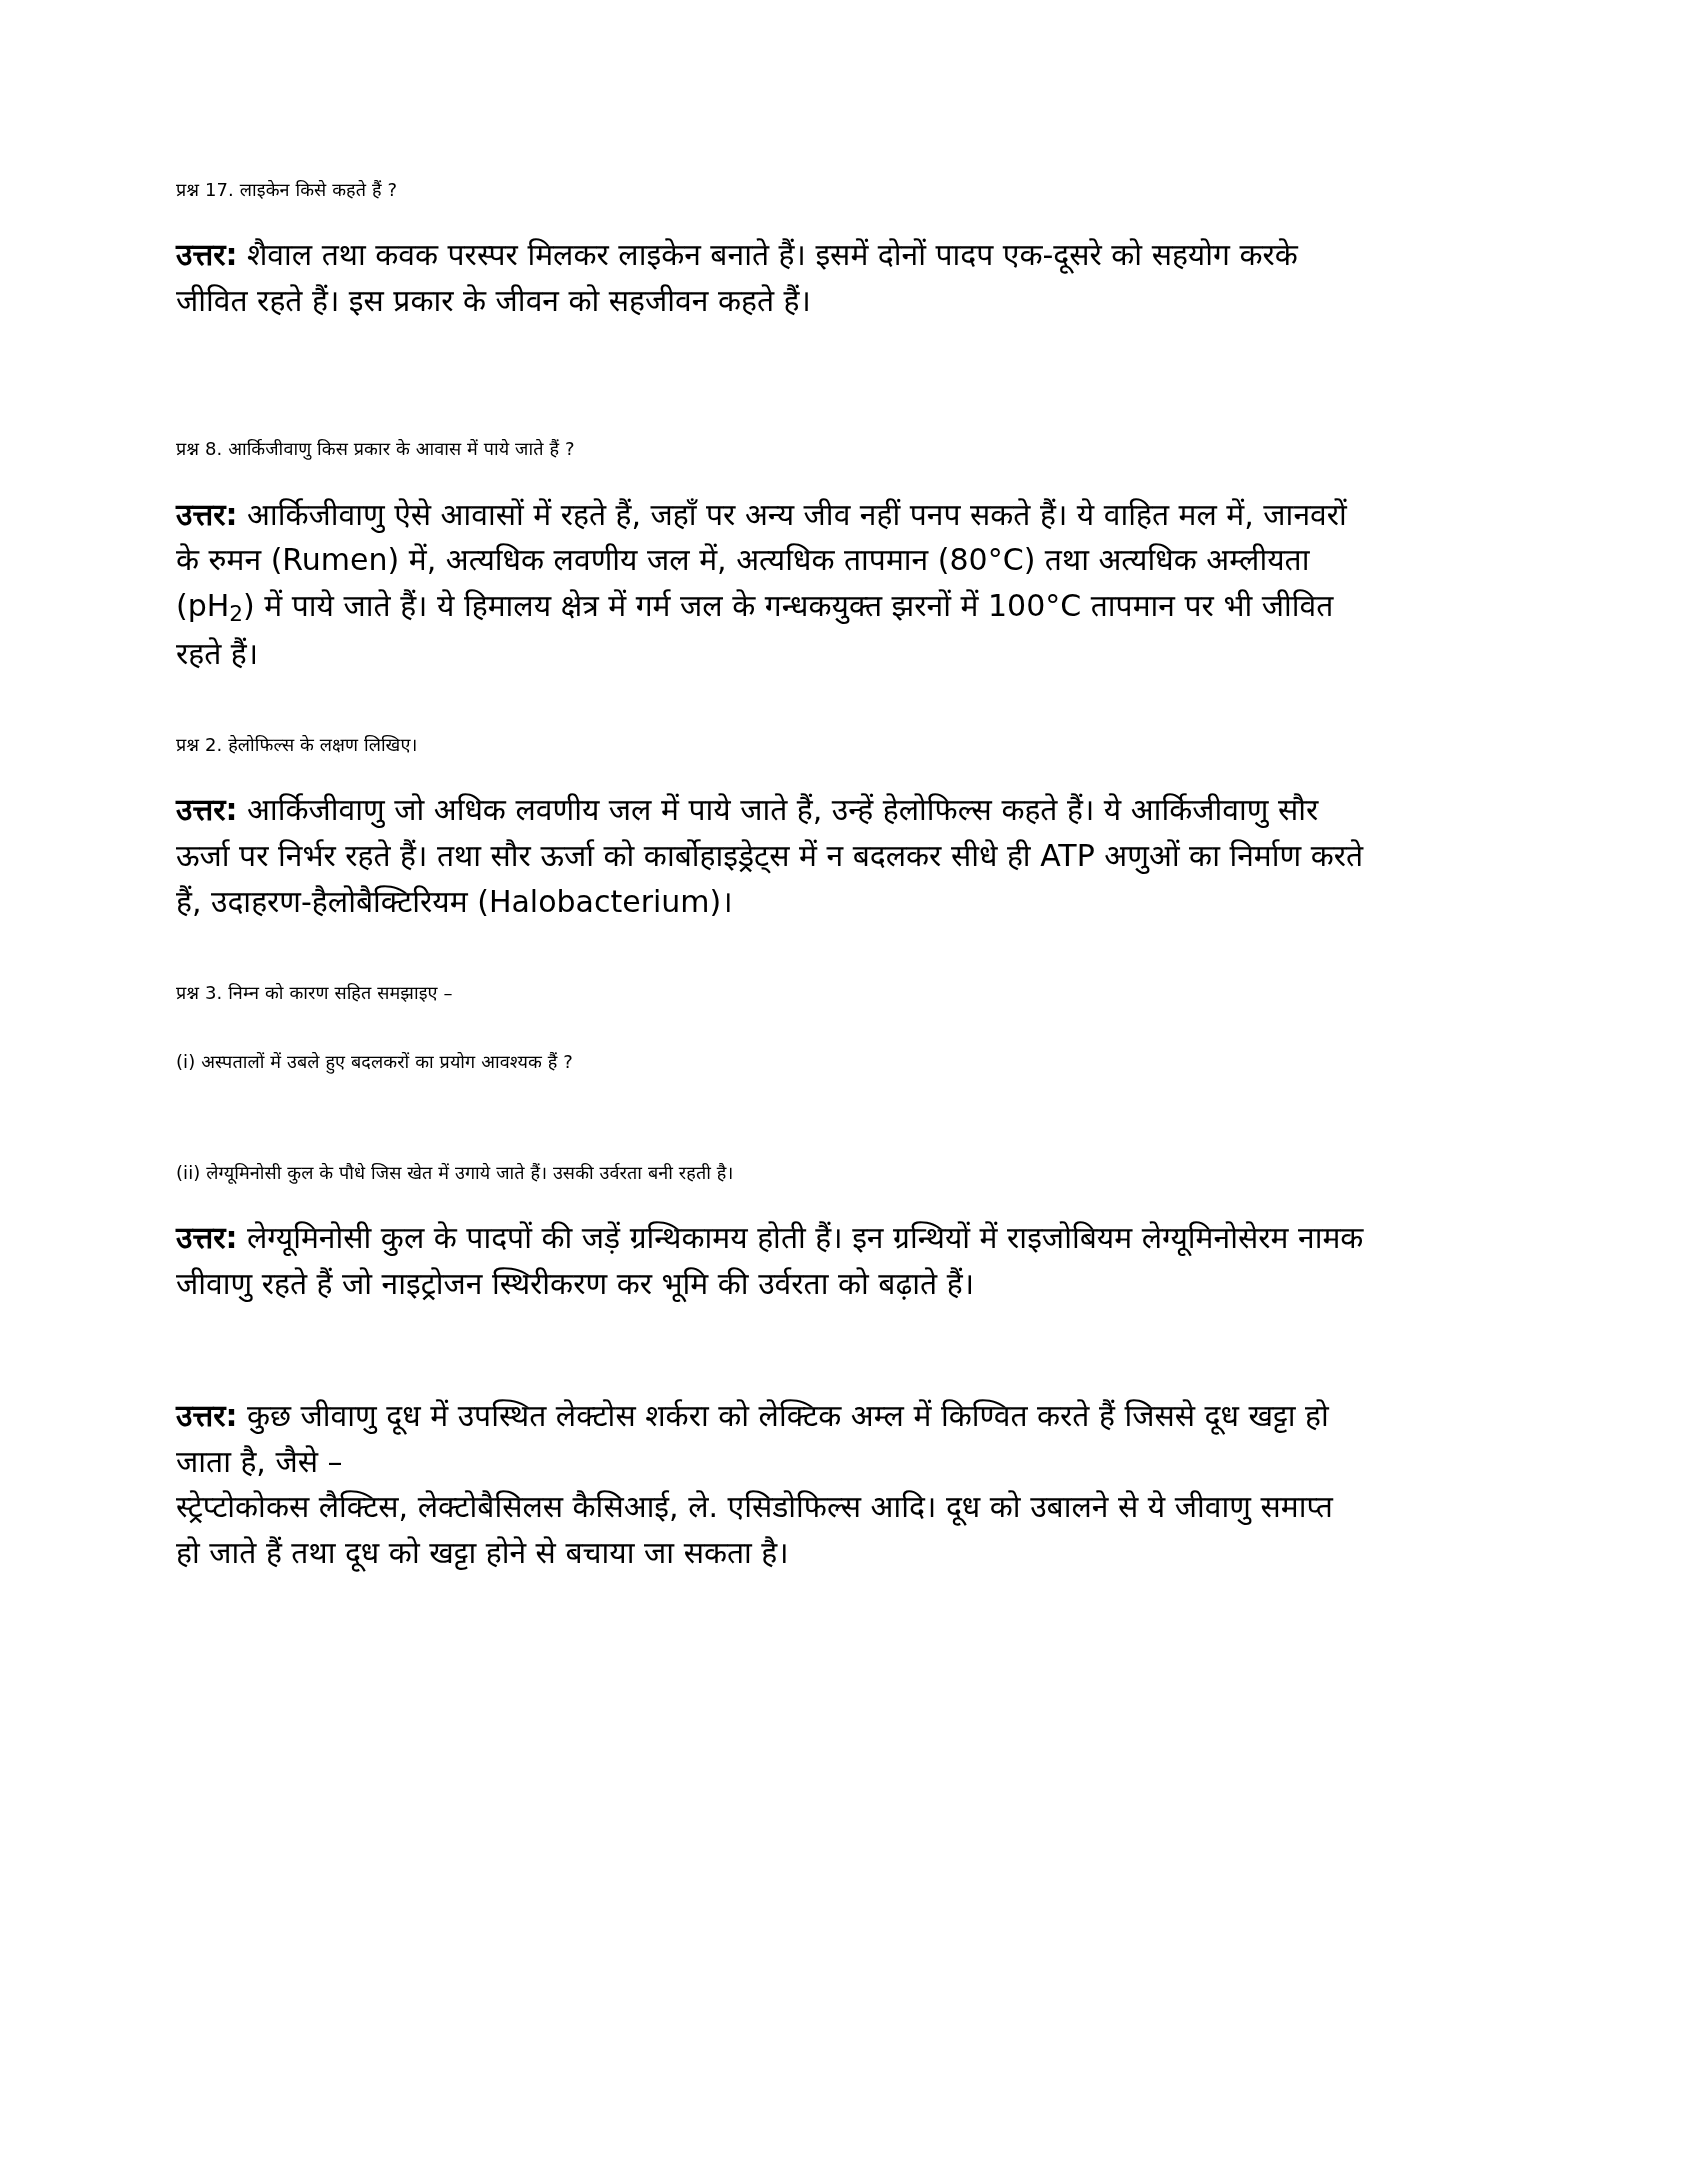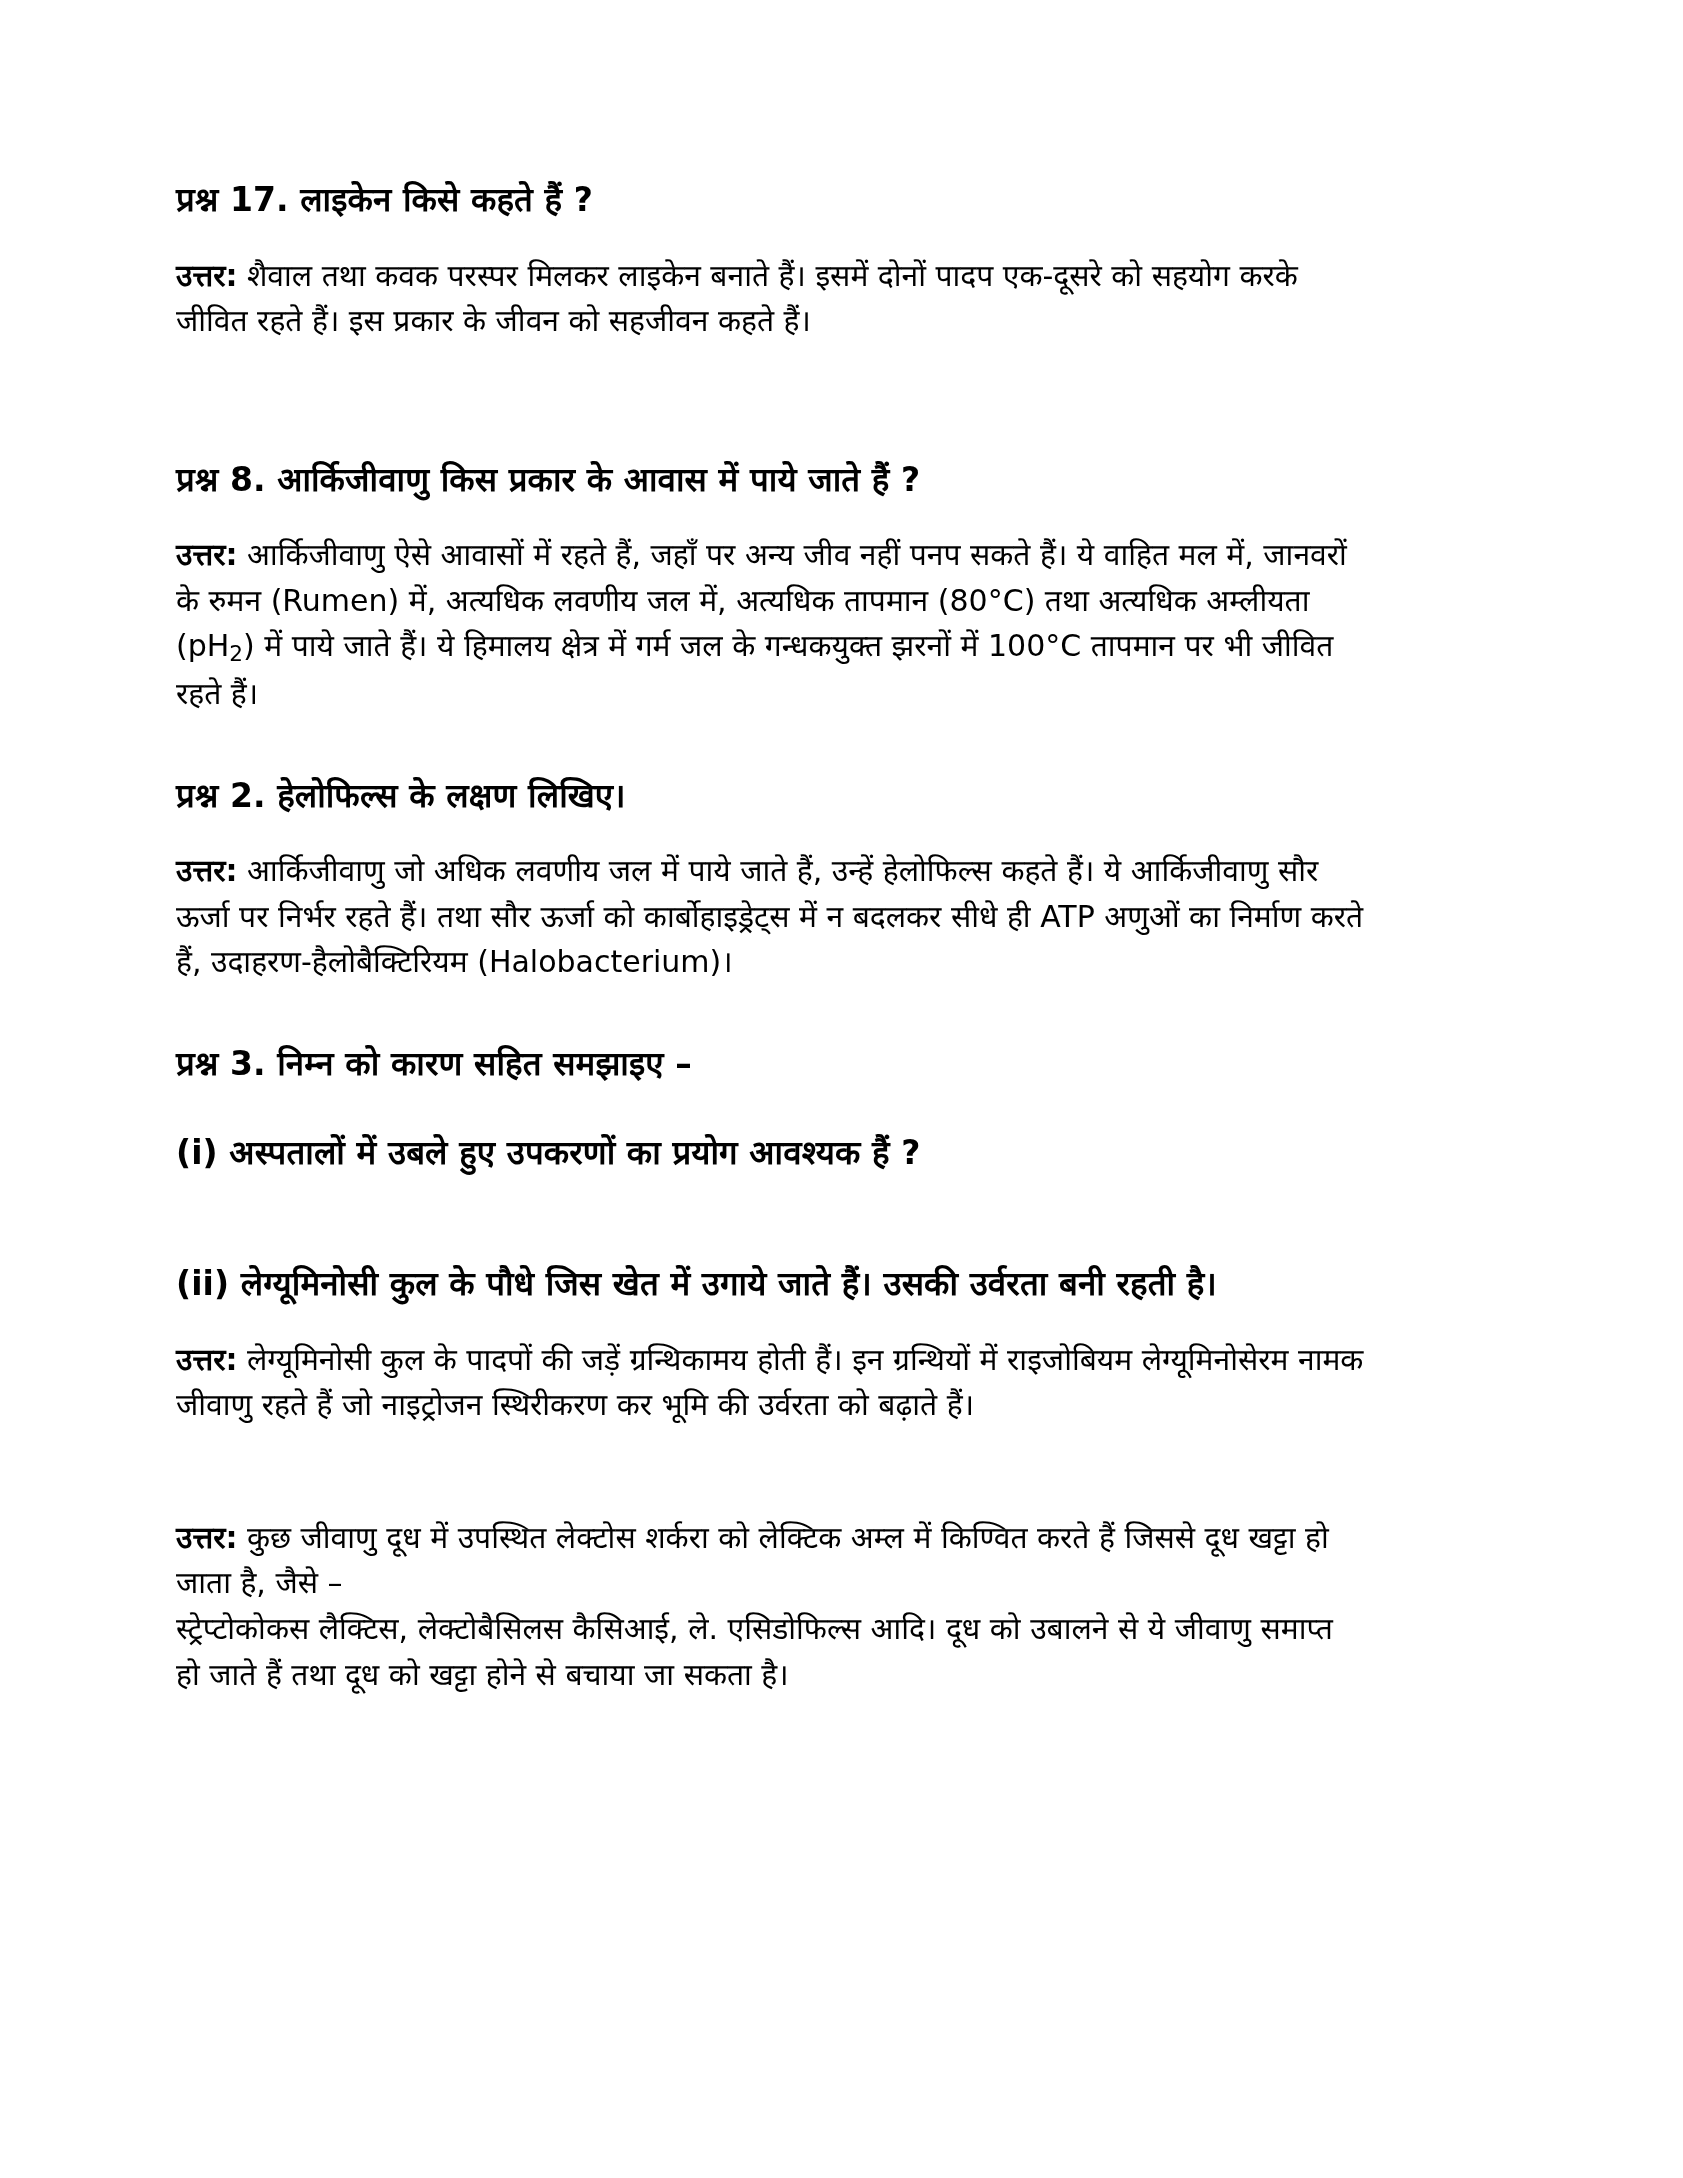--- a/index.html
+++ b/index.html
@@ -23,22 +23,22 @@
     box-sizing: border-box;
     padding: 178px 173px 0 176px;
   }
   .doc-body {
     width: 1188px;
   }
 
   
   .q-heading {
     font-family: "DejaVu Sans", "Liberation Sans", sans-serif;
-    font-weight: bold;
-    font-size: 33px;
+    font-weight: normal;
+    font-size: 18px;
     line-height: 1.35;
     letter-spacing: 0.1px;
     margin: 0;
   }
   .answer {
     font-family: "DejaVu Sans", "Liberation Sans", sans-serif;
     font-weight: normal;
     font-size: 30px;
     line-height: 1.52;
     margin: 0;
@@ -90,21 +90,21 @@
     <p class="q-heading">प्रश्न 2. हेलोफिल्स के लक्षण लिखिए।</p>
     <div class="gap-sm"></div>
     <p class="answer"><span class="lbl">उत्तर:</span><span> आर्किजीवाणु जो अधिक लवणीय जल में पाये जाते हैं, उन्हें हेलोफिल्स कहते हैं। ये आर्किजीवाणु सौर ऊर्जा पर निर्भर रहते हैं। तथा सौर ऊर्जा को कार्बोहाइड्रेट्स में न बदलकर सीधे ही ATP अणुओं का निर्माण करते हैं, उदाहरण-हैलोबैक्टिरियम (Halobacterium)।</span></p>
 
     <div class="gap-lg"></div>
 
     <p class="q-heading">प्रश्न 3. निम्न को कारण सहित समझाइए –</p>
 
     <div class="gap-md"></div>
 
-    <p class="q-heading">(i) अस्पतालों में उबले हुए उपकरणों का प्रयोग आवश्यक हैं ?</p>
+    <p class="q-heading">(i) अस्पतालों में उबले हुए बदलकरों का प्रयोग आवश्यक हैं ?</p>
     <div class="gap-sm"></div>
 
     <div class="gap-lg"></div>
 
     <p class="q-heading">(ii) लेग्यूमिनोसी कुल के पौधे जिस खेत में उगाये जाते हैं। उसकी उर्वरता बनी रहती है।</p>
     <div class="gap-sm"></div>
     <p class="answer"><span class="lbl">उत्तर:</span><span> लेग्यूमिनोसी कुल के पादपों की जड़ें ग्रन्थिकामय होती हैं। इन ग्रन्थियों में राइजोबियम लेग्यूमिनोसेरम नामक जीवाणु रहते हैं जो नाइट्रोजन स्थिरीकरण कर भूमि की उर्वरता को बढ़ाते हैं।</span></p>
 
     <div class="gap-lg"></div>
 

